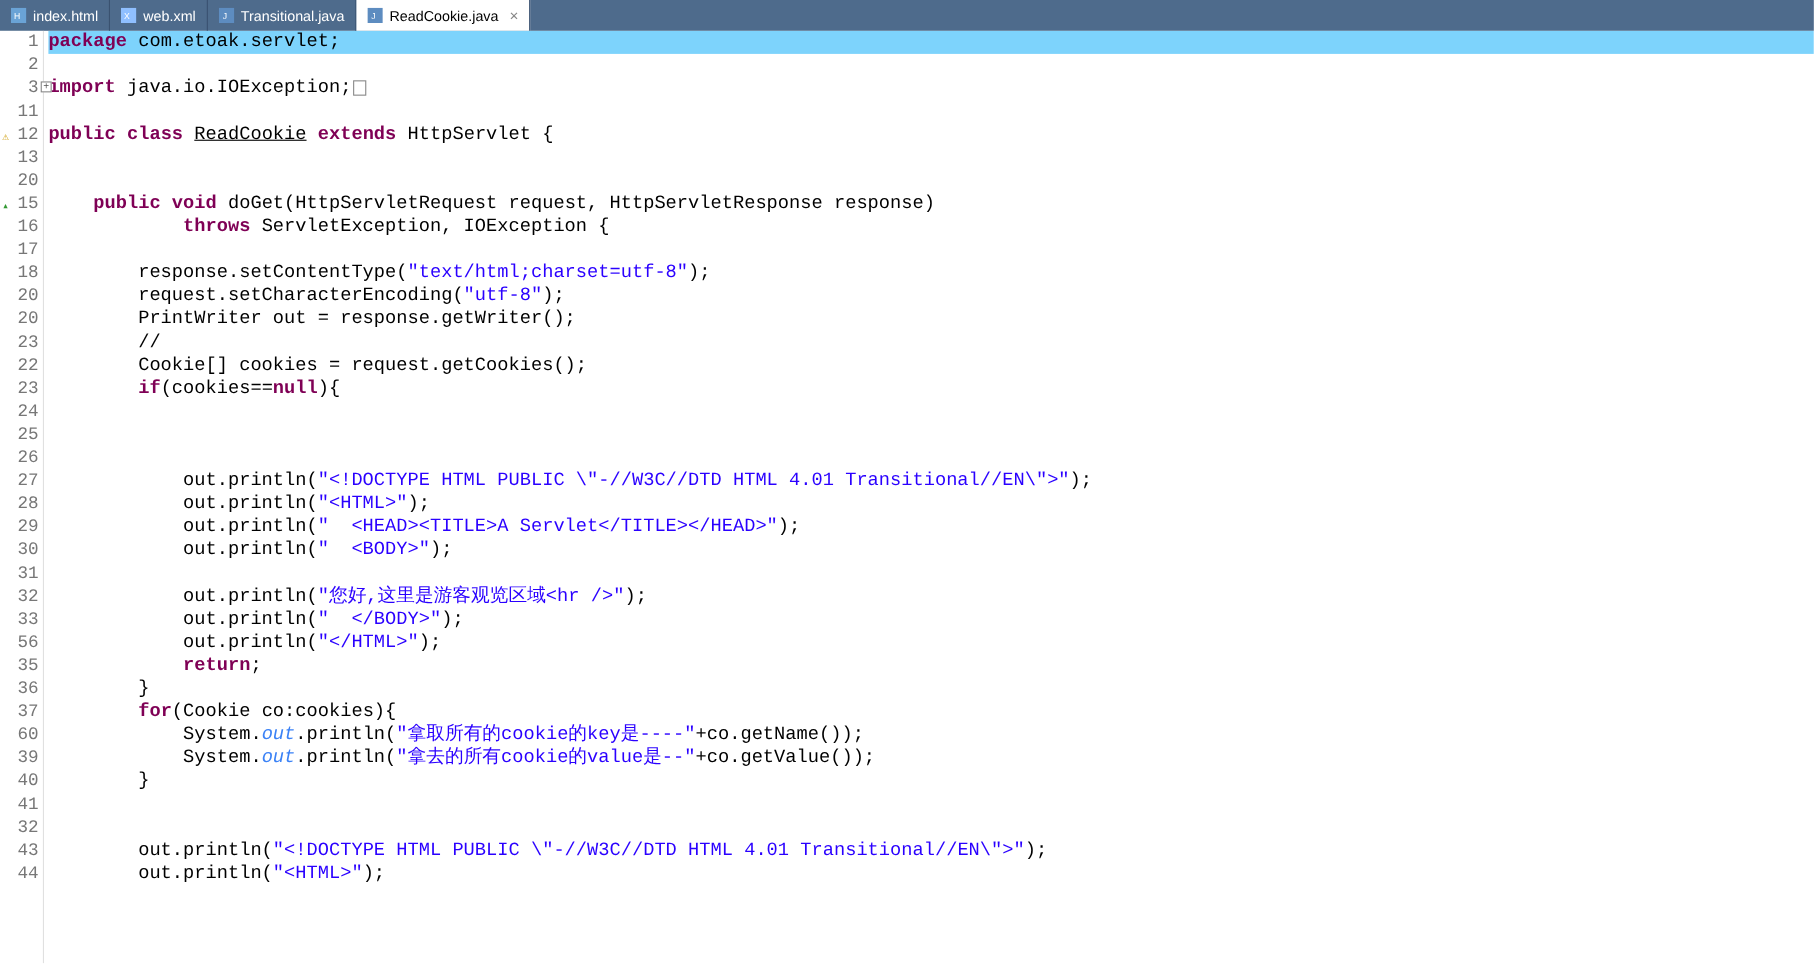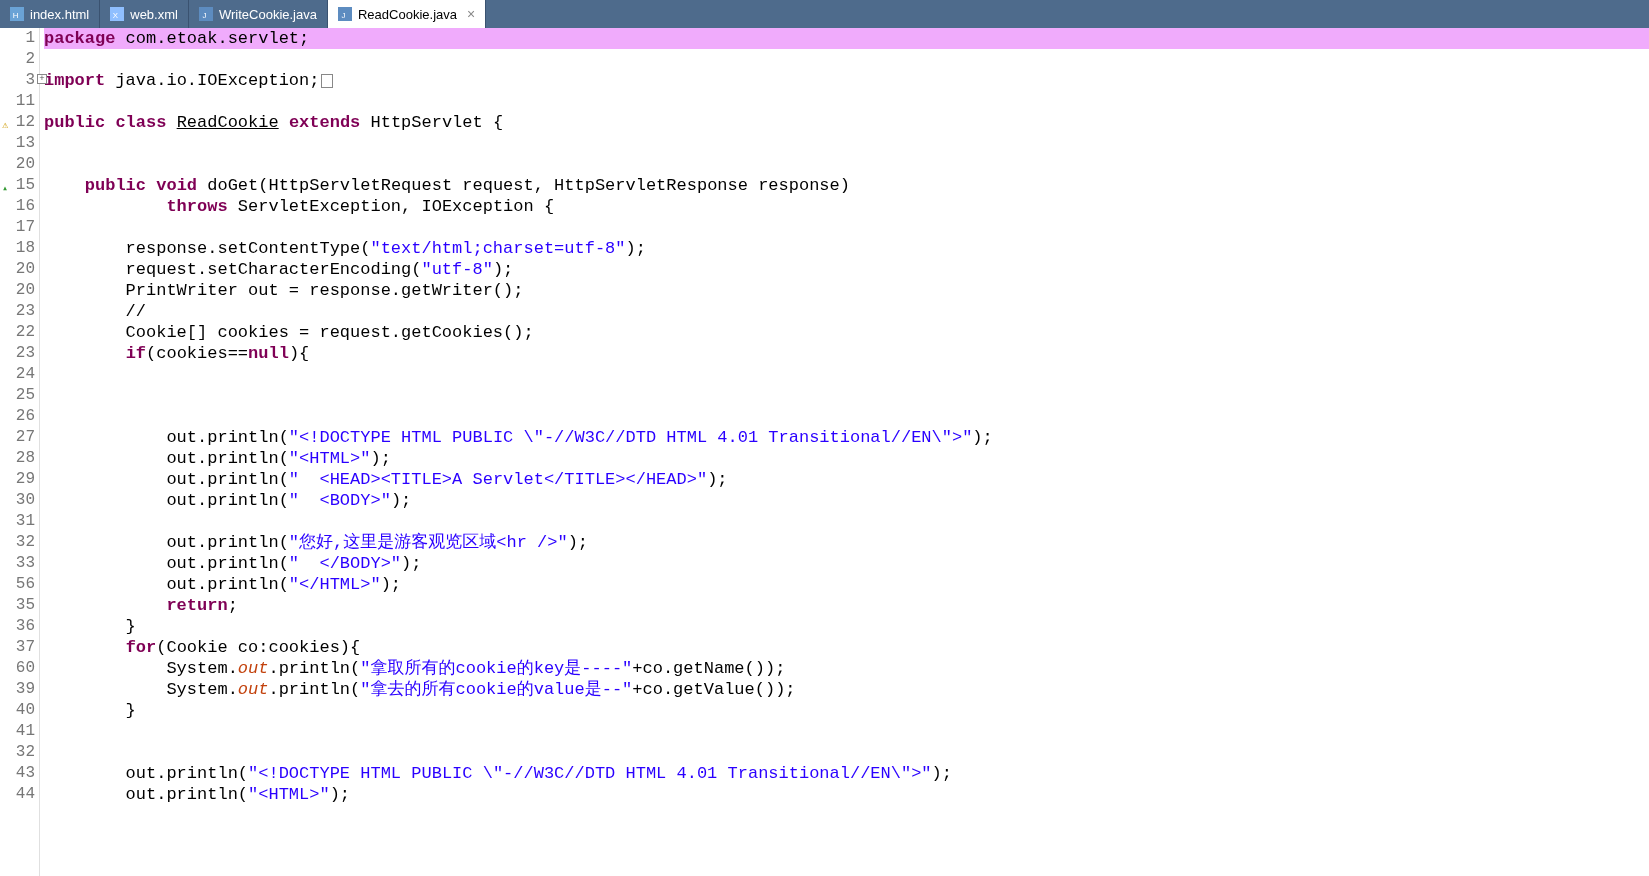--- a/index.html
+++ b/index.html
@@ -87,25 +87,25 @@
   flex: 1;
   padding-left: 4px;
   white-space: pre;
   font-size: 17px;
 }
 .code-line {
   height: 21px;
   line-height: 21px;
 }
 .code-line.highlight {
-  background: #f0abfc;
+  background: #7dd3fc;
 }
 .kw { color: #7f0055; font-weight: bold; }
 .str { color: #2a00ff; }
-.static-field { color: #c2410c; font-style: italic; }
+.static-field { color: #3b82f6; font-style: italic; }
 .collapsed-box {
   display: inline-block;
   border: 1px solid #888;
   width: 12px;
   height: 14px;
   vertical-align: middle;
   margin-left: 2px;
 }
 </style>
 </head>
@@ -130,21 +130,21 @@
     </span>
     <span>web.xml</span>
   </div>
   <div class="tab">
     <span class="tab-icon">
       <svg viewBox="0 0 16 16">
           <rect width="16" height="16" fill="#5d8cc0"></rect>
           <text x="4" y="12" font-size="9" fill="#fff">J</text>
         </svg>
     </span>
-    <span>WriteCookie.java</span>
+    <span>Transitional.java</span>
   </div>
   <div class="tab active">
     <span class="tab-icon">
       <svg viewBox="0 0 16 16">
           <rect width="16" height="16" fill="#5d8cc0"></rect>
           <text x="4" y="12" font-size="9" fill="#fff">J</text>
         </svg>
     </span>
     <span>ReadCookie.java</span>
     <span class="tab-close">×</span>

